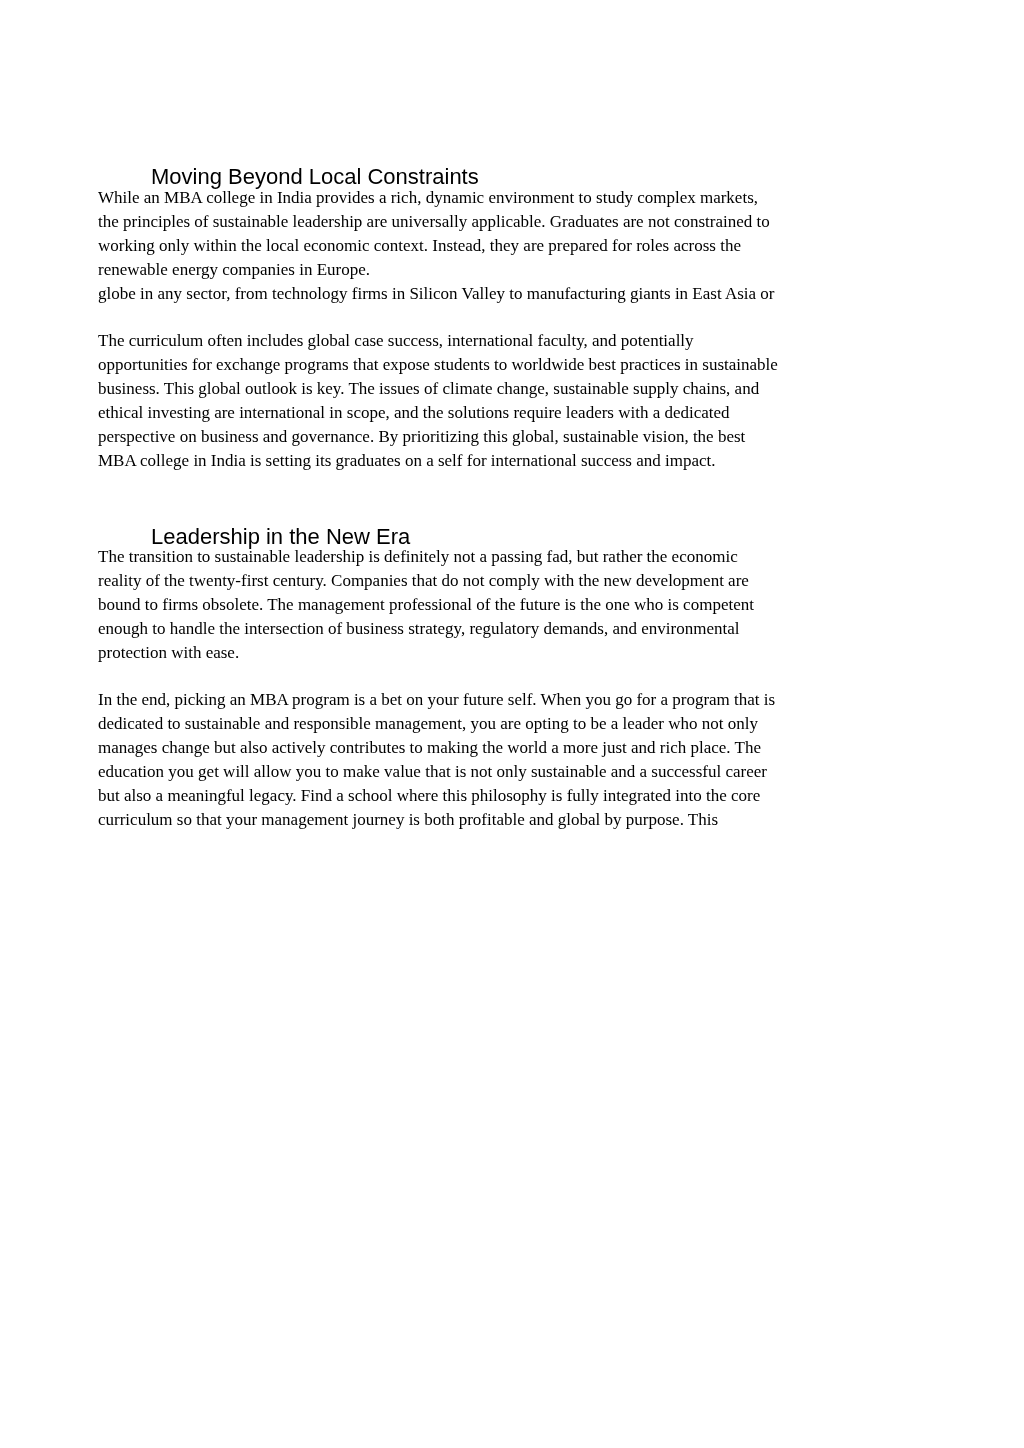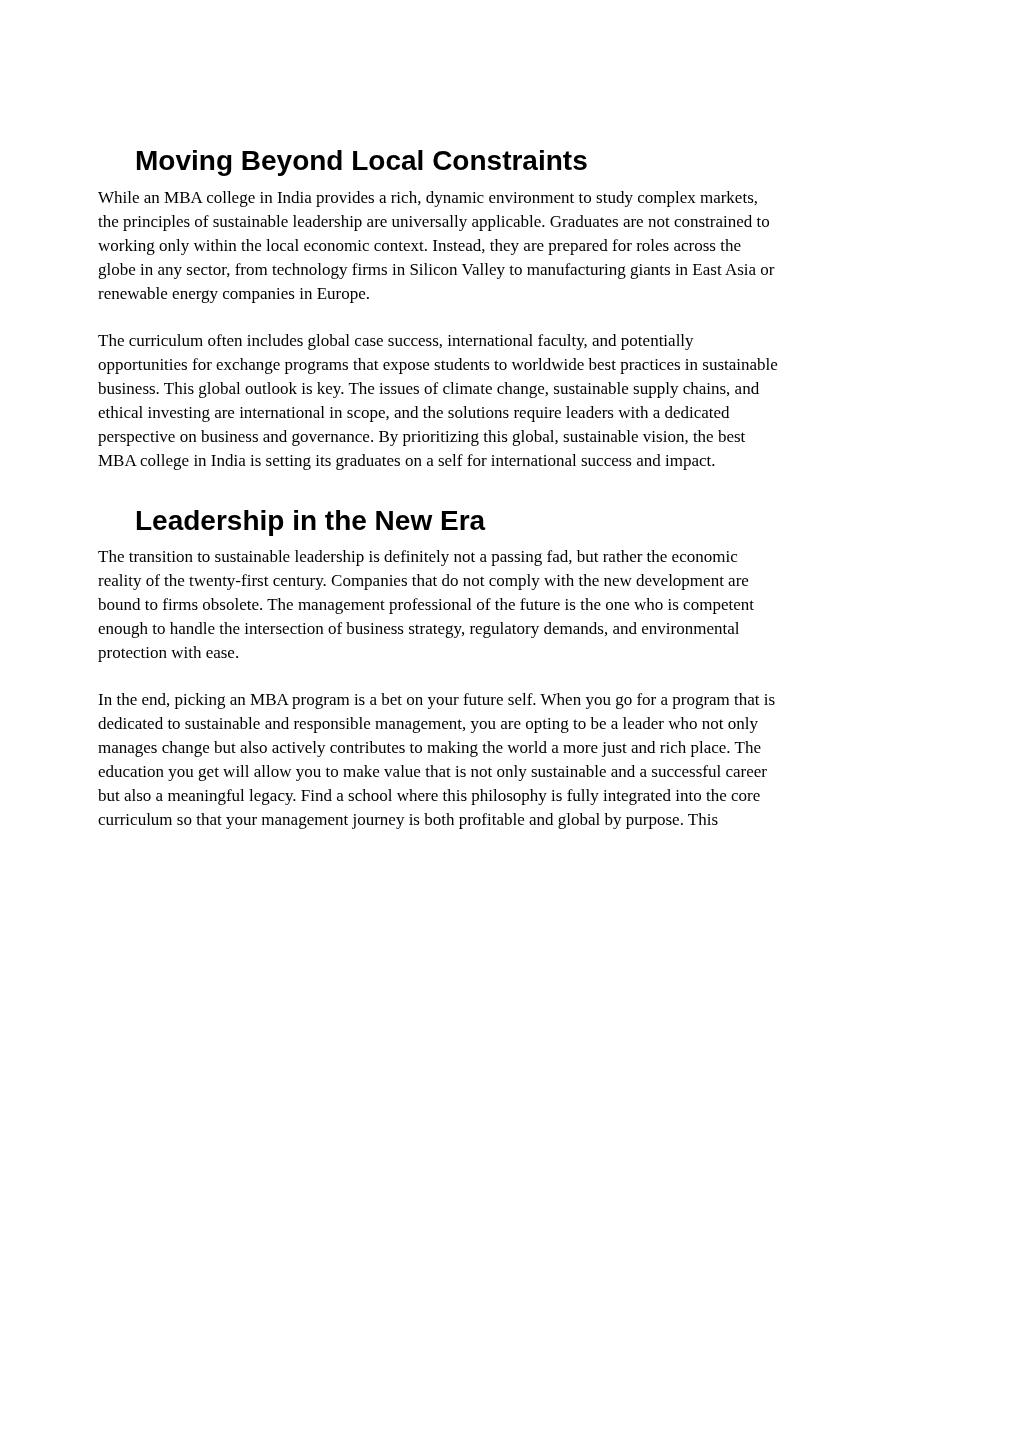--- a/index.html
+++ b/index.html
@@ -15,24 +15,24 @@
     }
     .page {
       position: absolute;
       left: 98px;
       top: 0;
       width: 840px;
     }
     .heading {
       position: absolute;
       left: 37px;
-      margin: 0;
+      margin: 16px;
       font-family: "Liberation Sans", sans-serif;
-      font-weight: bold;
-      font-size: 28px;
+      font-weight: normal;
+      font-size: 22px;
       line-height: 26px;
       color: #000000;
       white-space: nowrap;
     }
     .para {
       position: absolute;
       left: 0;
       margin: 0;
       font-family: "Liberation Serif", serif;
       font-size: 17px;
@@ -48,22 +48,22 @@
 <body>
 
 <div class="page">
 
   <h2 class="heading" style="top:148px;">Moving Beyond Local Constraints</h2>
 
   <p class="para" style="top:186px;">
     <span class="line">While an MBA college in India provides a rich, dynamic environment to study complex markets,</span>
     <span class="line">the principles of sustainable leadership are universally applicable. Graduates are not constrained to</span>
     <span class="line">working only within the local economic context. Instead, they are prepared for roles across the</span>
+    <span class="line">renewable energy companies in Europe.</span>
     <span class="line">globe in any sector, from technology firms in Silicon Valley to manufacturing giants in East Asia or</span>
-    <span class="line">renewable energy companies in Europe.</span>
   </p>
 
   <p class="para" style="top:329px;">
     <span class="line">The curriculum often includes global case success, international faculty, and potentially</span>
     <span class="line">opportunities for exchange programs that expose students to worldwide best practices in sustainable</span>
     <span class="line">business. This global outlook is key. The issues of climate change, sustainable supply chains, and</span>
     <span class="line">ethical investing are international in scope, and the solutions require leaders with a dedicated</span>
     <span class="line">perspective on business and governance. By prioritizing this global, sustainable vision, the best</span>
     <span class="line">MBA college in India is setting its graduates on a self for international success and impact.</span>
   </p>

